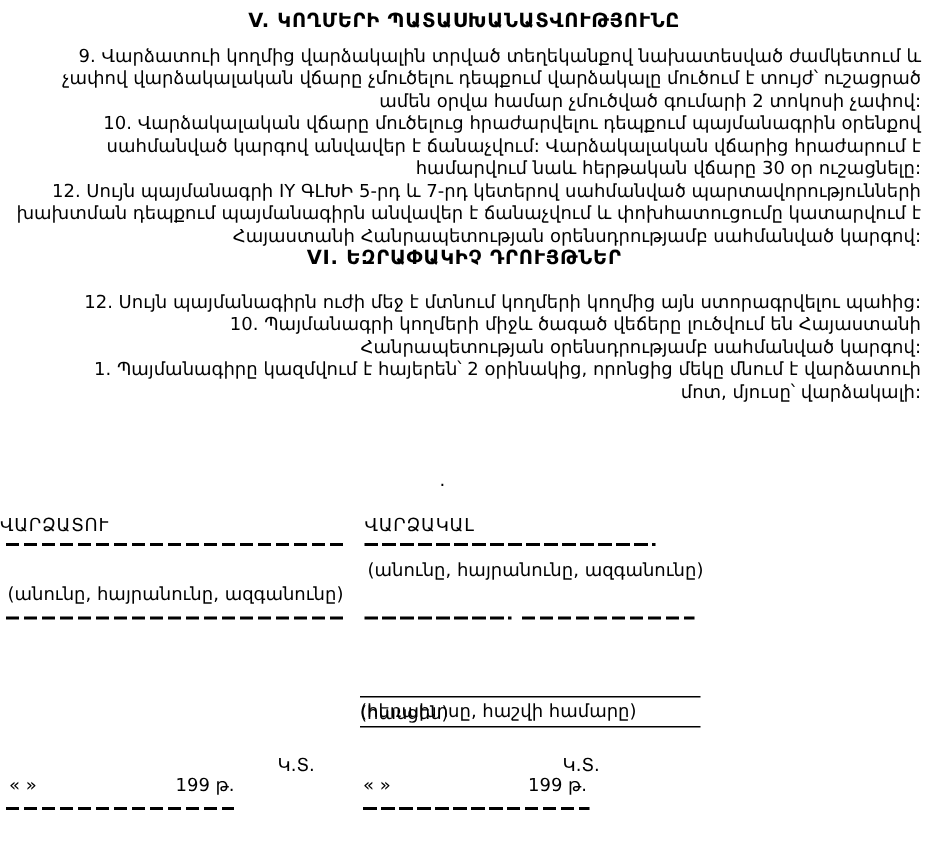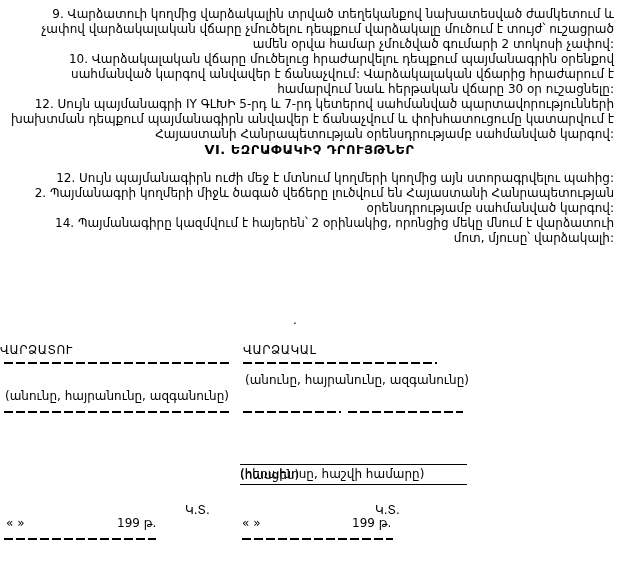--- a/index.html
+++ b/index.html
@@ -28,27 +28,28 @@
   }
   .solidline { position:absolute; height:1px; background:#000; }
   .caps { letter-spacing:0.5px; }
 </style>
 </head>
 <body>
 
 <div class="page">
 
   <div class="body-text">
+    <div class="sec-heading first caps">V. ԿՈՂՄԵՐԻ ՊԱՏԱՍԽԱՆԱՏՎՈՒԹՅՈՒՆԸ</div>
     <p class="para">9. Վարձատուի կողմից վարձակալին տրված տեղեկանքով նախատեսված ժամկետում և չափով վարձակալական վճարը չմուծելու դեպքում վարձակալը մուծում է տույժ՝ ուշացրած ամեն օրվա համար չմուծված գումարի 2 տոկոսի չափով:</p>
     <p class="para">10. Վարձակալական վճարը մուծելուց հրաժարվելու դեպքում պայմանագրին օրենքով սահմանված կարգով անվավեր է ճանաչվում: Վարձակալական վճարից հրաժարում է համարվում նաև հերթական վճարը 30 օր ուշացնելը:</p>
     <p class="para">12. Սույն պայմանագրի IY ԳԼԽԻ 5-րդ և 7-րդ կետերով սահմանված պարտավորությունների խախտման դեպքում պայմանագիրն անվավեր է ճանաչվում և փոխհատուցումը կատարվում է Հայաստանի Հանրապետության օրենսդրությամբ սահմանված կարգով:</p>
     <div class="sec-heading second caps">VI. ԵԶՐԱՓԱԿԻՉ ԴՐՈՒՅԹՆԵՐ</div>
     <p class="para">12. Սույն պայմանագիրն ուժի մեջ է մտնում կողմերի կողմից այն ստորագրվելու պահից:</p>
-    <p class="para">2. Պայմանագրի կողմերի միջև ծագած վեճերը լուծվում են Հայաստանի Հանրապետության օրենսդրությամբ սահմանված կարգով:</p>
-    <p class="para">14. Պայմանագիրը կազմվում է հայերեն՝ 2 օրինակից, որոնցից մեկը մնում է վարձատուի մոտ, մյուսը՝ վարձակալի:</p>
+    <p class="para">10. Պայմանագրի կողմերի միջև ծագած վեճերը լուծվում են Հայաստանի Հանրապետության օրենսդրությամբ սահմանված կարգով:</p>
+    <p class="para">1. Պայմանագիրը կազմվում է հայերեն՝ 2 օրինակից, որոնցից մեկը մնում է վարձատուի մոտ, մյուսը՝ վարձակալի:</p>
   </div>
 
   <span class="abs" style="top:314px; left:293px;">.</span>
 
   <div class="abs col-center caps" style="top:344px; left:0; width:230px;">ՎԱՐՁԱՏՈՒ</div>
 
   <div class="dashline" style="top:362px; left:4px; width:226px;"></div>
 
   <div class="abs" style="top:390px; left:5px;">(անունը, հայրանունը, ազգանունը)</div>
 

